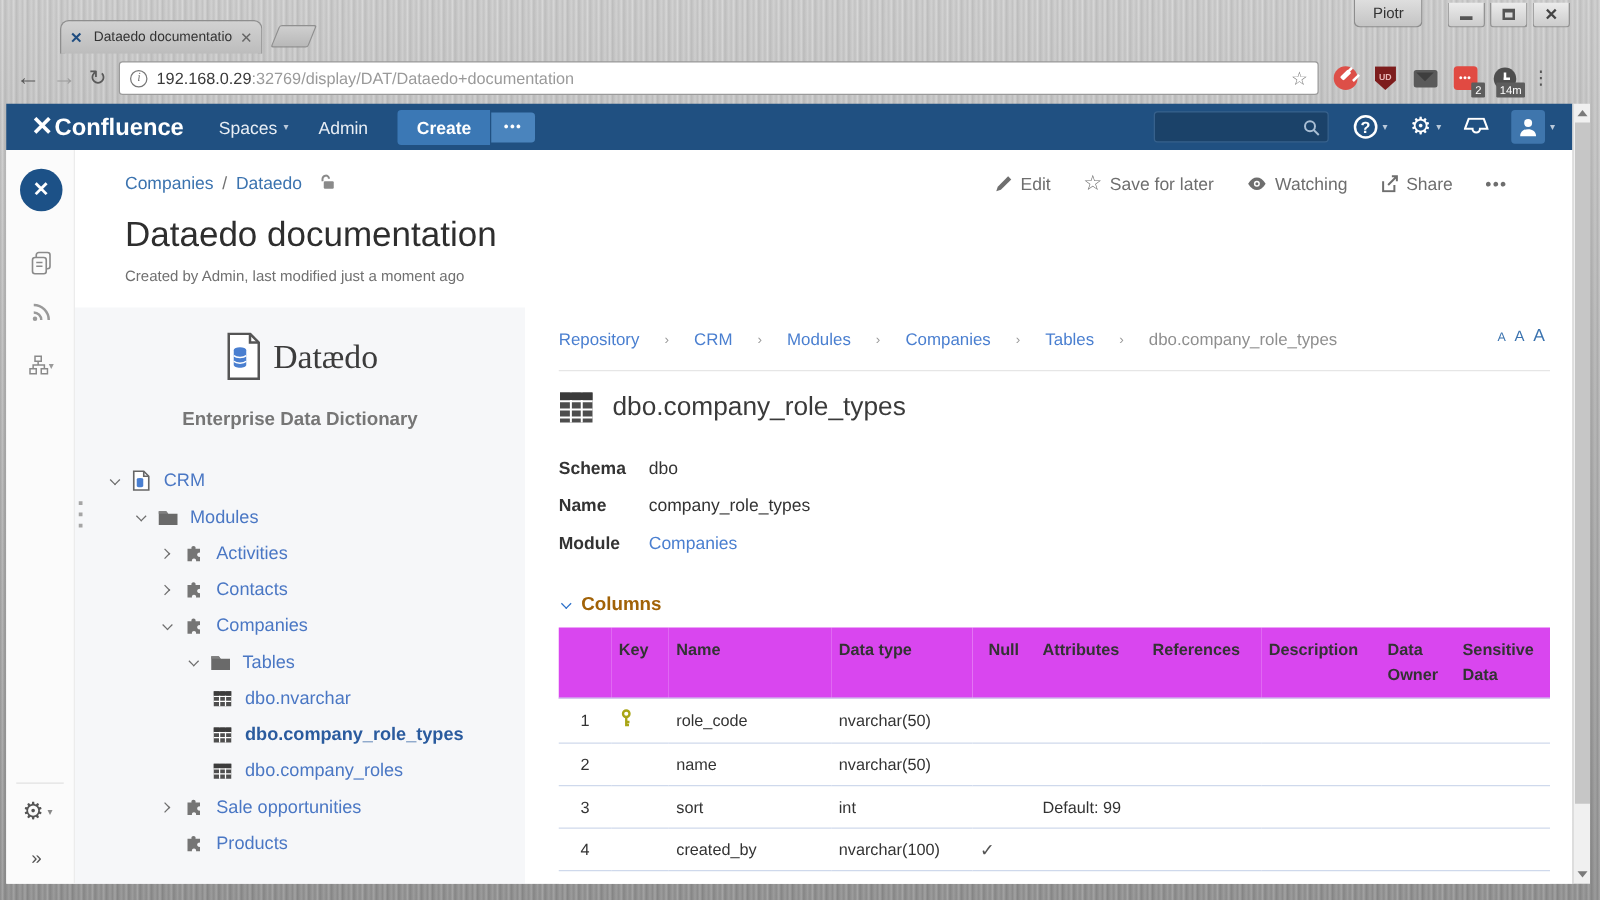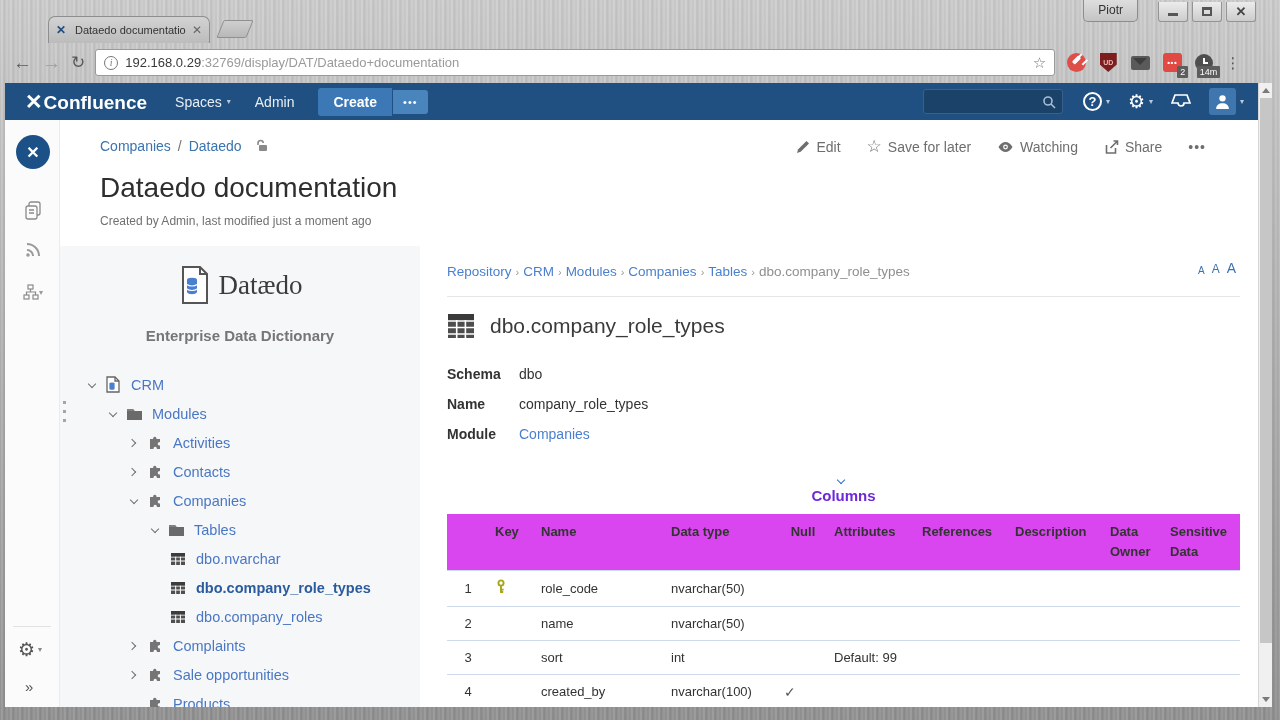--- a/index.html
+++ b/index.html
@@ -124,34 +124,34 @@
   .lv0 { padding-left: 26px; } .lv1 { padding-left: 47px; } .lv2 { padding-left: 68px; } .lv3 { padding-left: 89px; } .lv4 { padding-left: 110px; }
   .chev { display: inline-block; width: 12px; height: 12px; position: relative; margin-right: 7px; flex: none; }
   .chev::before { content: ""; position: absolute; top: 2px; left: 3px; width: 5px; height: 5px; border-right: 1.6px solid #6e6e6e; border-bottom: 1.6px solid #6e6e6e; }
   .chev.down::before { transform: rotate(45deg); }
   .chev.right::before { transform: rotate(-45deg); top: 3px; left: 1px; }
   .chev.none { visibility: hidden; }
   .ticon { width: 18px; height: 16px; margin-right: 8px; flex: none; display: flex; align-items: center; }
 
   
   .main { position: absolute; left: 415px; top: 126px; width: 838px; height: 461px; background: #fff; overflow: hidden; padding: 18px 18px 0 27px; }
-  .doc-crumbs { display: flex; align-items: center; gap: 4px; font-size: 13.5px; }
+  .doc-crumbs { display: flex; align-items: center; gap: 20px; font-size: 13.5px; }
   .doc-crumb { color: #4a7fd0; }
   .doc-crumb.current { color: #8f8f8f; }
   .doc-sep { color: #9a9a9a; font-size: 11px; }
   .font-sizer { position: absolute; right: 22px; top: 14px; display: flex; align-items: flex-end; gap: 7px; color: #3b73af; }
   .fs-s { font-size: 10px; } .fs-m { font-size: 12px; } .fs-l { font-size: 14px; }
   .main-divider { border: none; border-top: 1px solid #e6e6e6; margin-top: 17px; }
   .table-title-row { display: flex; align-items: center; gap: 15px; margin-top: 16px; }
   .table-title { font-size: 21px; color: #3a3a3a; font-weight: normal; }
   .details { margin-top: 27px; }
   .detail-row { display: flex; margin-bottom: 14px; font-size: 14px; color: #333; }
   .detail-label { width: 72px; font-weight: bold; flex: none; }
   .detail-link { color: #4a7fd0; }
-  .columns-head { margin-top: 33px; display: flex; align-items: center; font-size: 15px; font-weight: bold; color: #6d28d9; flex-direction: column; }
+  .columns-head { margin-top: 33px; display: flex; align-items: center; font-size: 15px; font-weight: bold; color: #a16207; }
   .columns-head .chev { margin-right: 6px; }
   .columns-head .chev::before { border-color: #2a6fc9; }
 
   table.cols { width: 100%; border-collapse: collapse; margin-top: 10px; table-layout: fixed; }
   table.cols th { background: #d946ef; font-size: 13px; color: #333; text-align: left; vertical-align: top; padding: 8px 6px; line-height: 1.55; font-weight: bold; }
   table.cols td { font-size: 13px; color: #333; padding: 8px 6px; border-top: 1px solid #cfd9ec; height: 34px; background: #fff; }
   table.cols th.c, table.cols td.c { text-align: center; }
   .key-ico { display: inline-block; width: 12px; height: 16px; }
   .null-check { font-size: 14px; color: #555; }
 
@@ -441,29 +441,20 @@
       </div>
       <div class="titem lv4">
         <span class="ticon">
             <svg width="16" height="14" viewBox="0 0 16 14">
               <rect x="1" y="1" width="14" height="12" fill="#4f4f4f"></rect>
               <path d="M1 5h14M1 9h14M5.7 1v12M10.4 1v12" stroke="#fff" stroke-width="1"></path>
               <rect x="1" y="1" width="14" height="3.5" fill="#3c3c3c"></rect>
             </svg>
           </span>
         <span class="tlabel">dbo.company_roles</span>
-      </div>
-      <div class="titem lv2">
-        <span class="chev right"></span>
-        <span class="ticon">
-            <svg width="16" height="16" viewBox="0 0 16 16" fill="#757575">
-              <path d="M3 4h3.2a1.7 1.7 0 1 1 3.2 0H13v3.2a1.7 1.7 0 1 0 0 3.2V14H9.8a1.7 1.7 0 1 0-3.2 0H3z"></path>
-            </svg>
-          </span>
-        <span class="tlabel">Complaints</span>
       </div>
       <div class="titem lv2">
         <span class="chev right"></span>
         <span class="ticon">
             <svg width="16" height="16" viewBox="0 0 16 16" fill="#757575">
               <path d="M3 4h3.2a1.7 1.7 0 1 1 3.2 0H13v3.2a1.7 1.7 0 1 0 0 3.2V14H9.8a1.7 1.7 0 1 0-3.2 0H3z"></path>
             </svg>
           </span>
         <span class="tlabel">Sale opportunities</span>
       </div>

